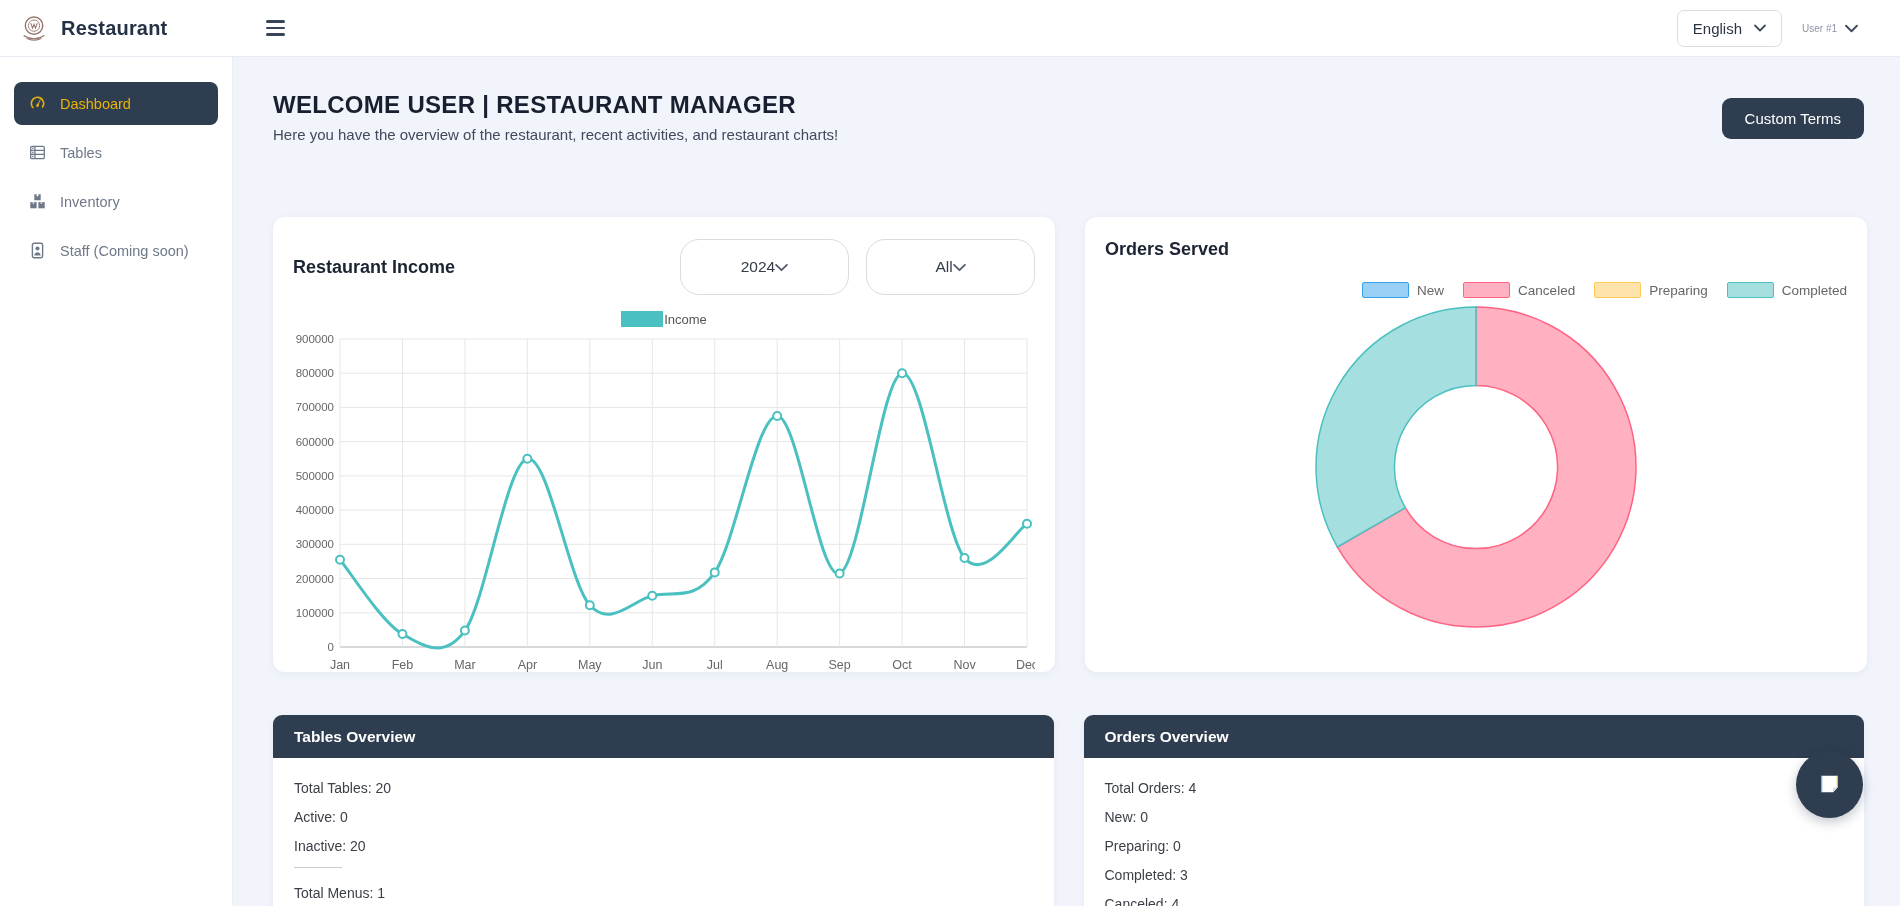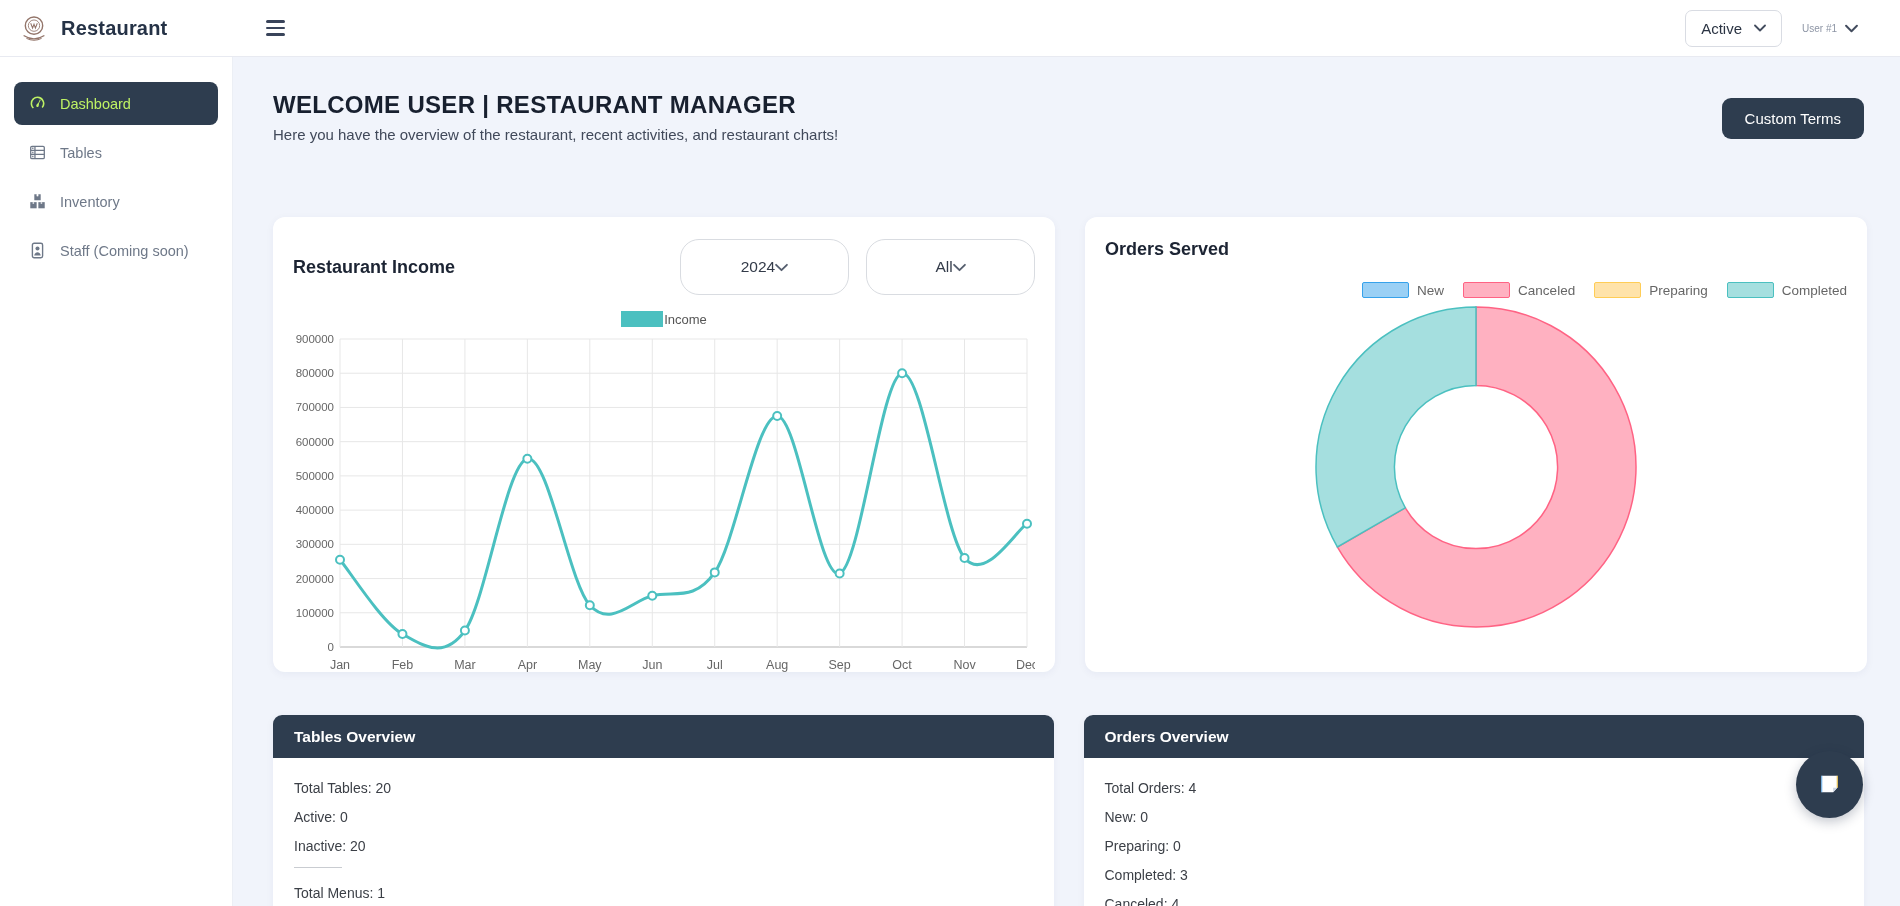--- a/index.html
+++ b/index.html
@@ -34,21 +34,21 @@
   
   .sidebar {
     position: absolute; top: 57px; left: 0; bottom: 0; width: 233px;
     background: #fff; border-right: 1px solid #eceff5; padding: 25px 14px; z-index: 10;
   }
   .side-item {
     display: flex; align-items: center; gap: 14px; height: 43px;
     border-radius: 8px; padding: 0 15px; margin-bottom: 6px;
     font-size: 14.5px; color: #6e7888; cursor: pointer;
   }
-  .side-item.active { background: #2e3d4f; color: #bef264; }
+  .side-item.active { background: #2e3d4f; color: #eab308; }
   .side-item .sicon { display: inline-flex; flex: none; }
 
   
   .content {
     position: absolute; left: 233px; top: 57px; right: 0; bottom: 0;
     padding: 34px 36px 0 40px; overflow: hidden;
   }
   .header-row { display: flex; justify-content: space-between; align-items: flex-start; }
   .page-title { margin: 0; font-size: 24px; font-weight: bold; color: #18202f; letter-spacing: 0.3px; }
   .subtitle { margin: 7px 0 0; font-size: 15px; color: #41495a; }
@@ -120,21 +120,21 @@
     </span>
     <span class="brand-text">Restaurant</span>
   </div>
   <div class="hamburger">
     <span></span>
       <span></span>
       <span></span>
   </div>
   <div class="nav-right">
     <div class="lang-btn">
-      <span>Active</span>
+      <span>English</span>
       <span class="chev">
         <svg width="12" height="8" viewBox="0 0 12 8">
             <path d="M1 1.5 6 6.5 11 1.5" stroke="currentColor" stroke-width="1.8" fill="none" stroke-linecap="round" stroke-linejoin="round"></path>
           </svg>
       </span>
     </div>
     <div class="user-btn">
       <span>User #1</span>
       <span class="chev">
         <svg width="13" height="9" viewBox="0 0 12 8">

